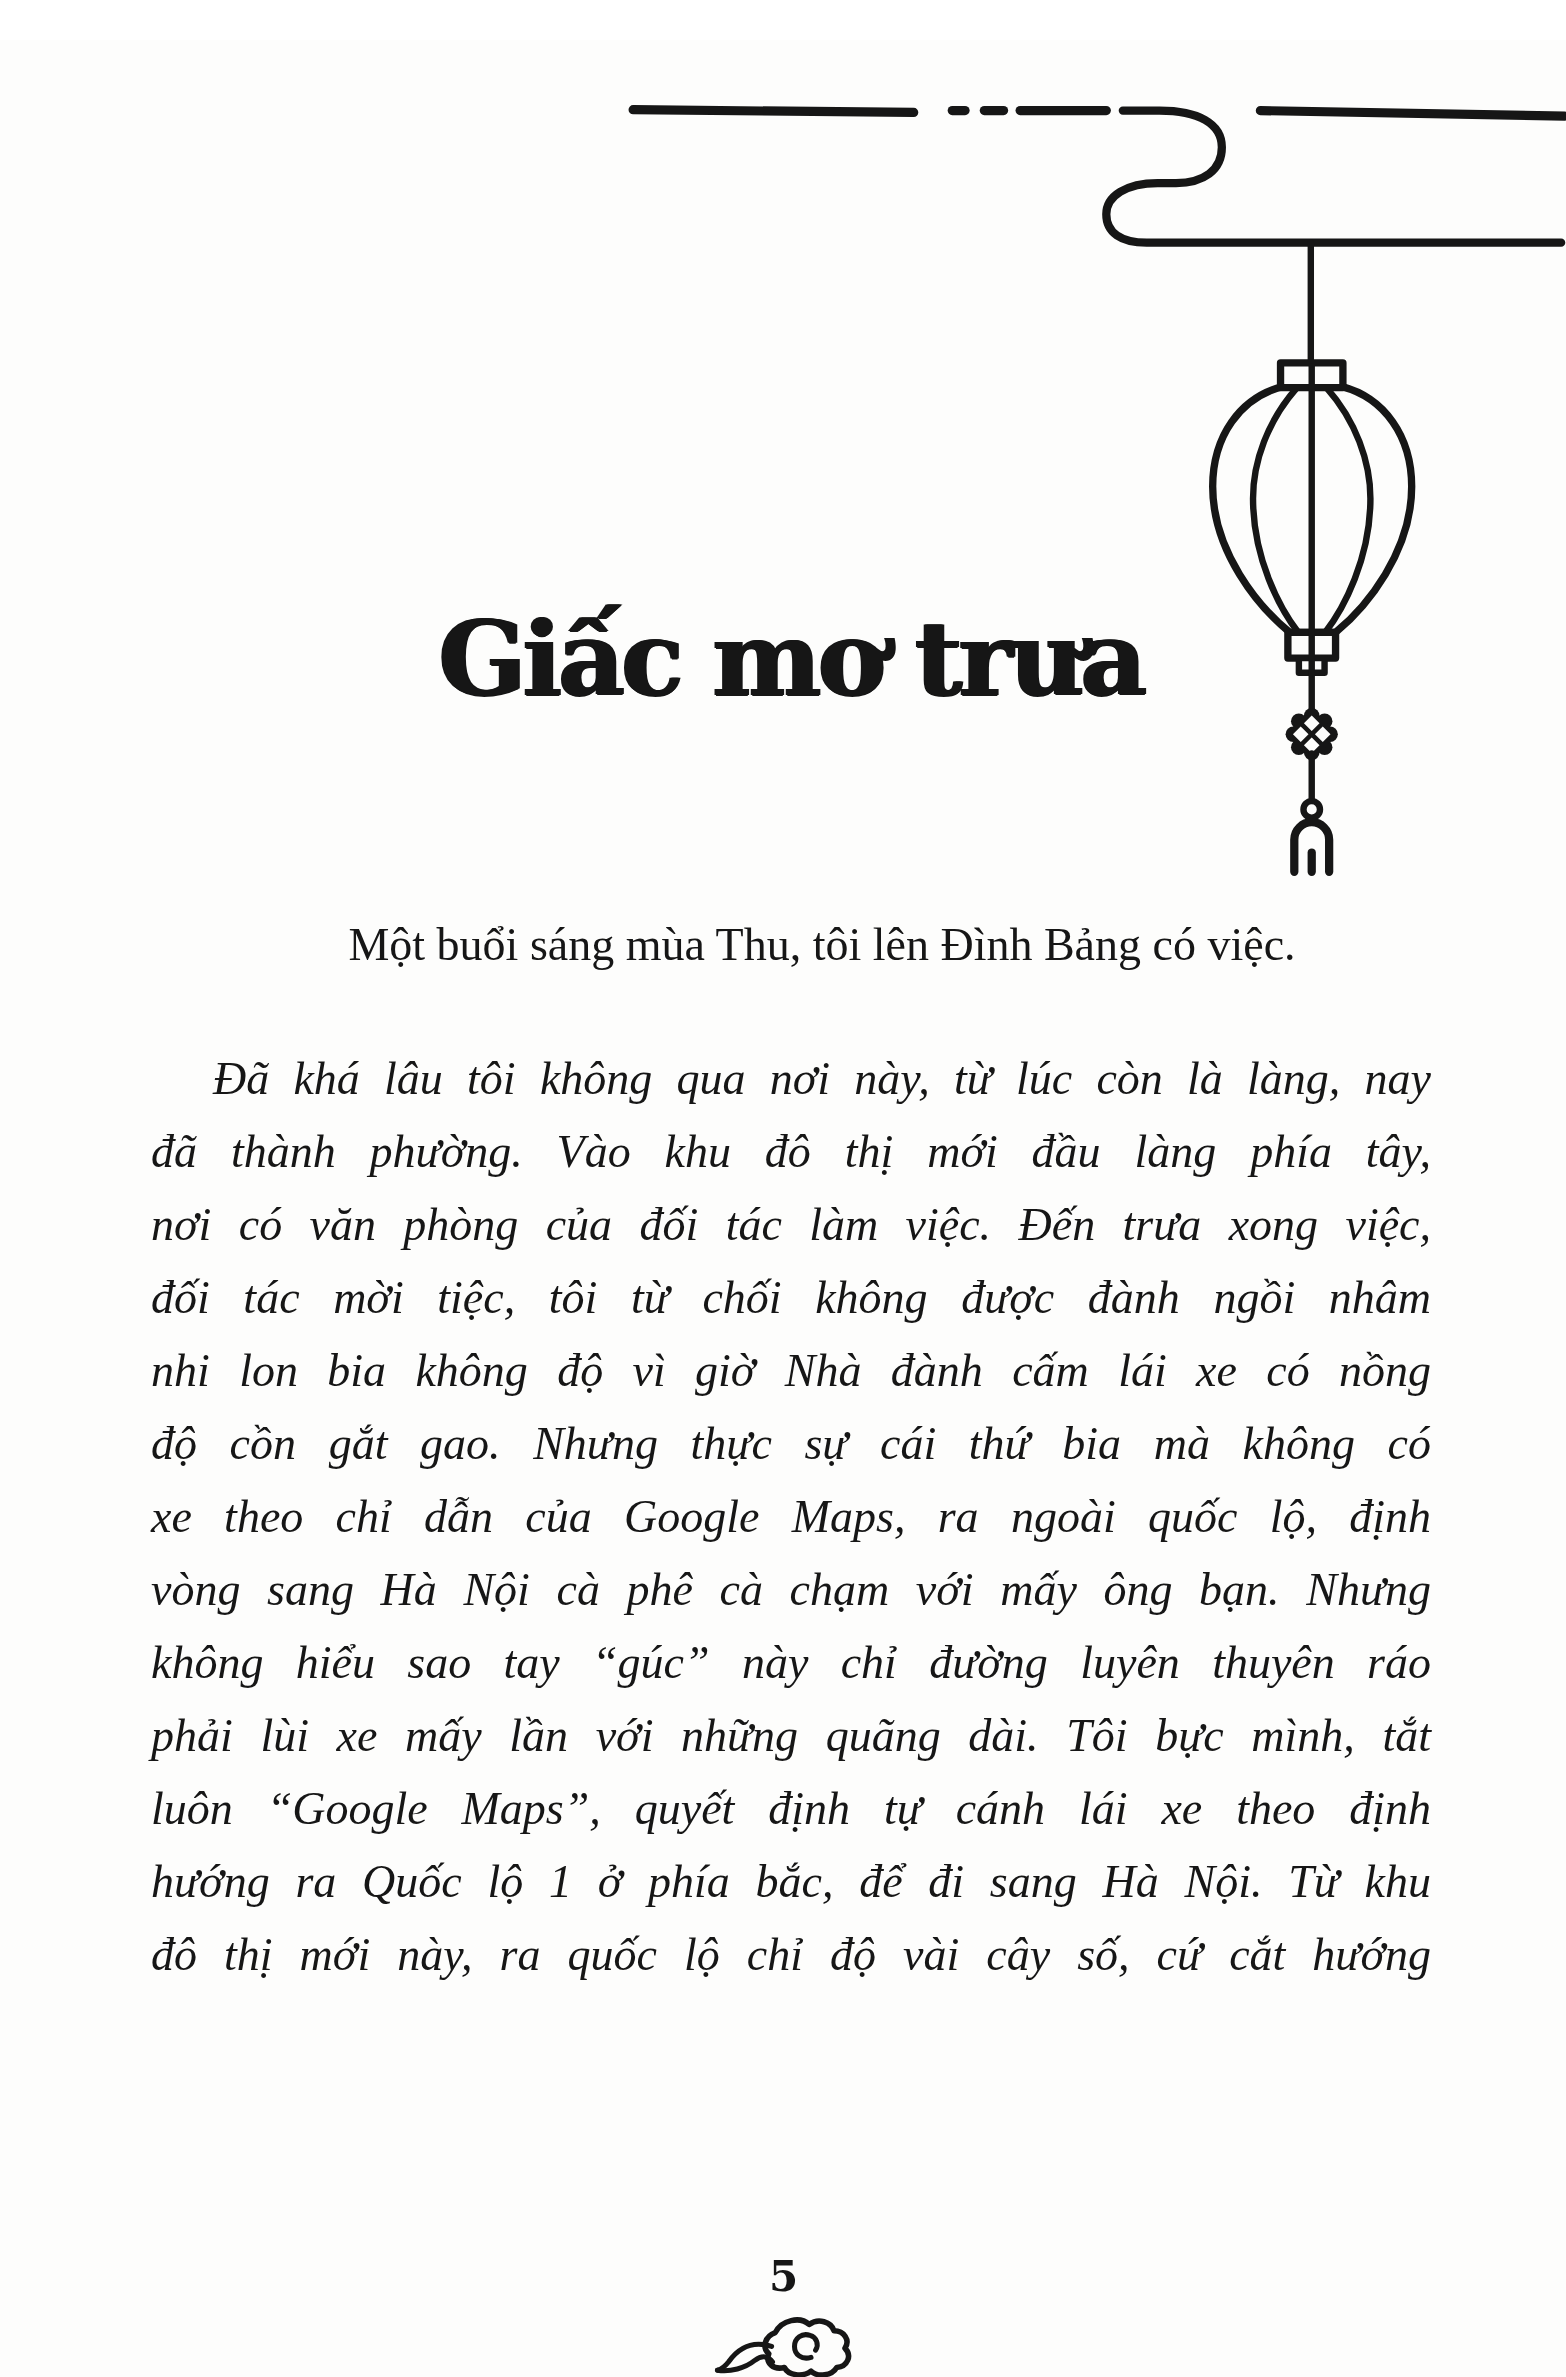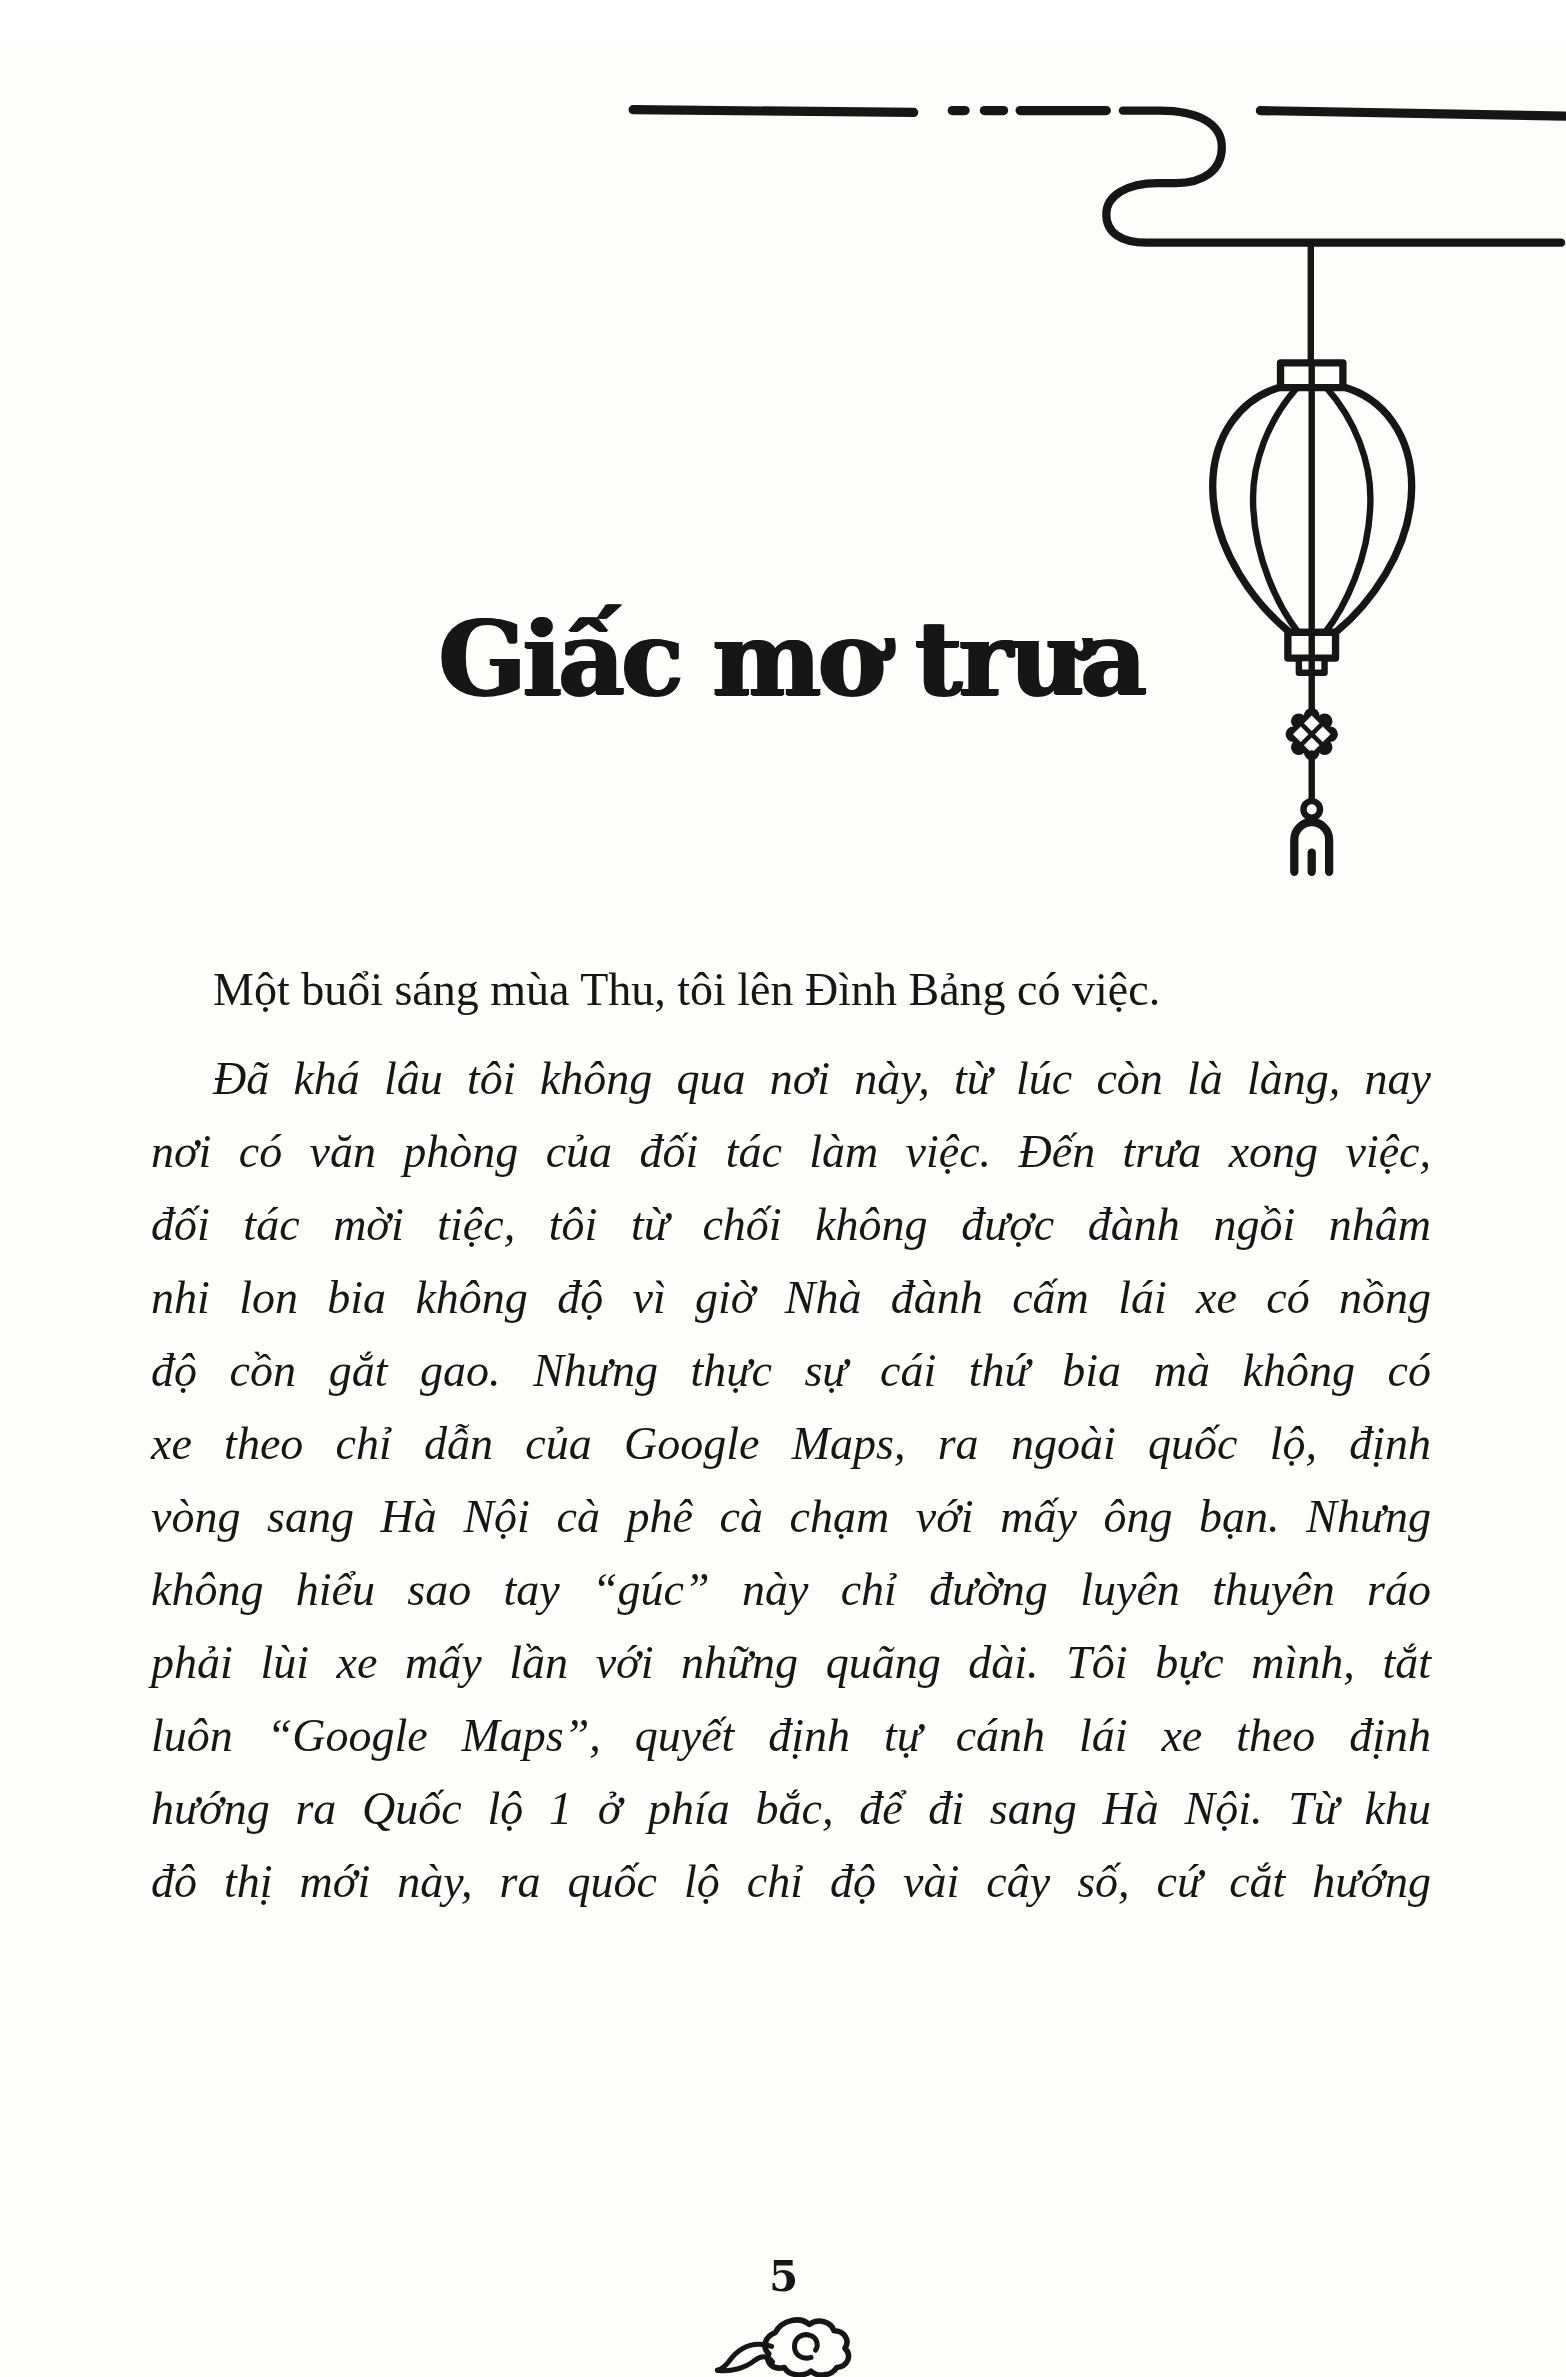--- a/index.html
+++ b/index.html
@@ -35,21 +35,21 @@
     text-shadow: 1.4px 0 0 currentColor, -1.4px 0 0 currentColor, 0 0.9px 0 currentColor;
     white-space: nowrap;
   }
   .body-text {
     position: absolute;
     left: 151px;
     width: 1280px;
     font-size: 46px;
     line-height: 73px;
   }
-  .para1 { top: 913px; text-indent: 62px; }
+  .para1 { top: 868px; text-indent: 62px; text-align: center; }
   .para2 { top: 1002px; font-style: italic; }
   .line {
     height: 73px;
     text-align: justify;
     text-align-last: justify;
     white-space: nowrap;
   }
   .line.indent { text-indent: 62px; }
   .page-number {
     position: absolute;
@@ -128,20 +128,21 @@
       <path d="M782 2541 C796 2543 812 2539 823 2530 C831 2524 838 2526 842 2532" stroke-width="5.5"></path>
     </g>
   </svg>
 
   <div class="chapter-title">Giấc mơ trưa</div>
 
   <div class="body-text para1">Một buổi sáng mùa Thu, tôi lên Đình Bảng có việc.</div>
 
   <div class="body-text para2">
     <div class="line indent">Đã khá lâu tôi không qua nơi này, từ lúc còn là làng, nay</div>
+    <div class="line">đã thành phường. Vào khu đô thị mới đầu làng phía tây,</div>
     <div class="line">nơi có văn phòng của đối tác làm việc. Đến trưa xong việc,</div>
     <div class="line">đối tác mời tiệc, tôi từ chối không được đành ngồi nhâm</div>
     <div class="line">nhi lon bia không độ vì giờ Nhà đành cấm lái xe có nồng</div>
     <div class="line">độ cồn gắt gao. Nhưng thực sự cái thứ bia mà không có</div>
     <div class="line">xe theo chỉ dẫn của Google Maps, ra ngoài quốc lộ, định</div>
     <div class="line">vòng sang Hà Nội cà phê cà chạm với mấy ông bạn. Nhưng</div>
     <div class="line">không hiểu sao tay “gúc” này chỉ đường luyên thuyên ráo</div>
     <div class="line">phải lùi xe mấy lần với những quãng dài. Tôi bực mình, tắt</div>
     <div class="line">luôn “Google Maps”, quyết định tự cánh lái xe theo định</div>
     <div class="line">hướng ra Quốc lộ 1 ở phía bắc, để đi sang Hà Nội. Từ khu</div>

